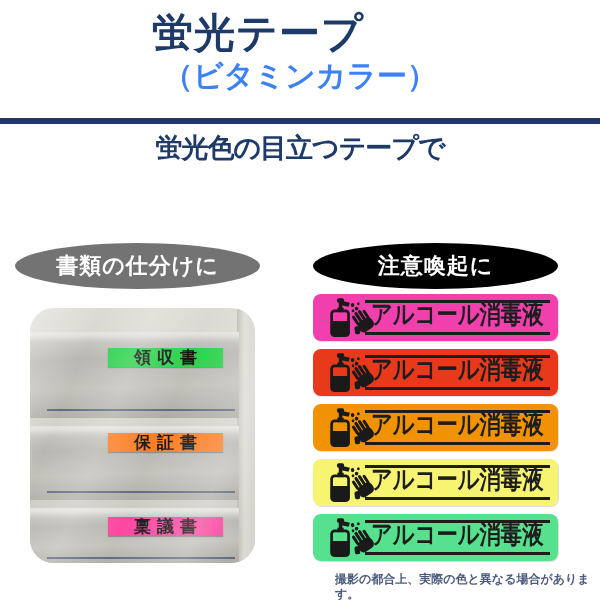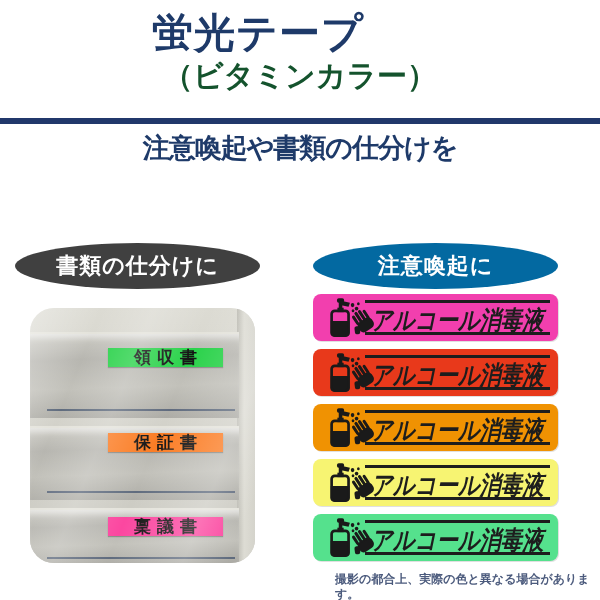--- a/index.html
+++ b/index.html
@@ -9,21 +9,21 @@
     font-family:"Liberation Sans","DejaVu Sans",sans-serif; overflow:hidden;
   }
 
   
   .title {
     position:absolute; top:6px; left:0; width:516px; text-align:center;
     font-size:41px; font-weight:900; color:#1e3a69; letter-spacing:1px;
   }
   .subtitle {
     position:absolute; top:56px; left:0; width:600px; text-align:center;
-    font-size:30px; font-weight:900; color:#14532d;
+    font-size:30px; font-weight:900; color:#3b82f6;
   }
   .divider { position:absolute; top:118px; left:0; width:600px; height:6px; background:#21386b; }
   .tagline {
     position:absolute; top:133px; left:0; width:600px; text-align:center;
     font-size:27px; font-weight:900; color:#1e3a69; line-height:1.18; letter-spacing:-1px;
   }
 
   
   .badge {
     position:absolute; width:245px; height:46px; border-radius:50%;
@@ -74,21 +74,21 @@
 
   
   .tape {
     position:absolute; left:313px; width:245px; height:47px; border-radius:8px;
     box-shadow:1px 1px 0 rgba(0,0,0,.12);
   }
   .tape svg { position:absolute; left:5px; top:3px; }
   .tape-label-box {
     position:absolute; left:52px; right:8px; top:6px; bottom:6px;
     border-top:3px solid #1d1d1d; border-bottom:3px solid #1d1d1d;
-    display:flex; align-items:flex-start; justify-content:center; overflow:visible;font-style:italic;
+    display:flex; align-items:flex-end; justify-content:center; overflow:visible;
   }
   .tape-label-box span {
     display:inline-block; font-size:26px; font-weight:900; color:#1d1d1d;
     white-space:nowrap; transform:scaleX(.82);
   }
 
   
   .footnote { position:absolute; font-size:12px; color:#4c5b7d; font-weight:700; }
   .fn-left  { left:45px;  top:577px; }
   .fn-right { left:322px; top:572px; line-height:1.25; }
@@ -96,25 +96,25 @@
 </style>
 </head>
 <body>
 
 <div class="page">
 
   <div class="title">蛍光テープ</div>
   <div class="subtitle">（ビタミンカラー）</div>
   <div class="divider"></div>
   <div class="tagline">
-    <div>注意喚起や書類の仕分けを</div>
-  </div>
-
-  <div class="badge badge-left" id="badge-left" style="background: #404040;">書類の仕分けに</div>
-  <div class="badge badge-right" id="badge-right" style="background: #0369a1;">注意喚起に</div>
+    <div>蛍光色の目立つテープで</div>
+  </div>
+
+  <div class="badge badge-left" id="badge-left" style="background: #737373;">書類の仕分けに</div>
+  <div class="badge badge-right" id="badge-right" style="background: #000000;">注意喚起に</div>
 
   <div class="photo">
     <div class="frame-right"></div>
     <div class="drawer-front drawer-1"></div>
     <div class="drawer-front drawer-2"></div>
     <div class="drawer-front drawer-3"></div>
     <div id="photo-tapes">
   <div class="photo-tape ptape-1" style="background: rgb(43, 210, 75);">領収書</div>
 
   <div class="photo-tape ptape-2" style="background: rgb(251, 125, 37);">保証書</div>

